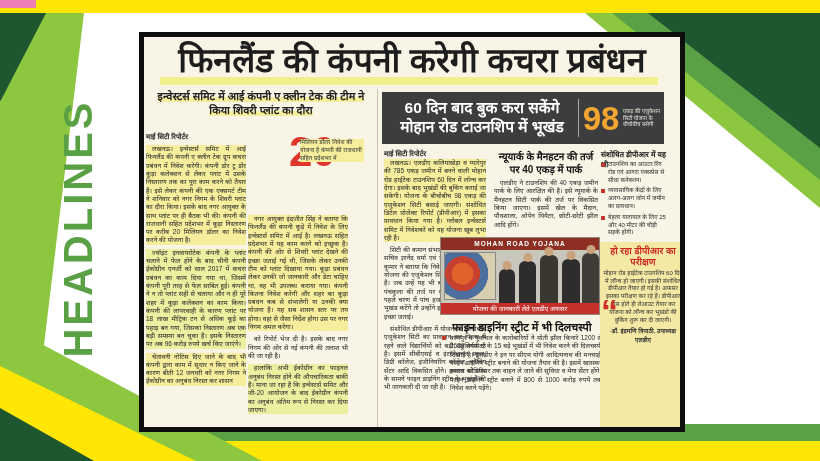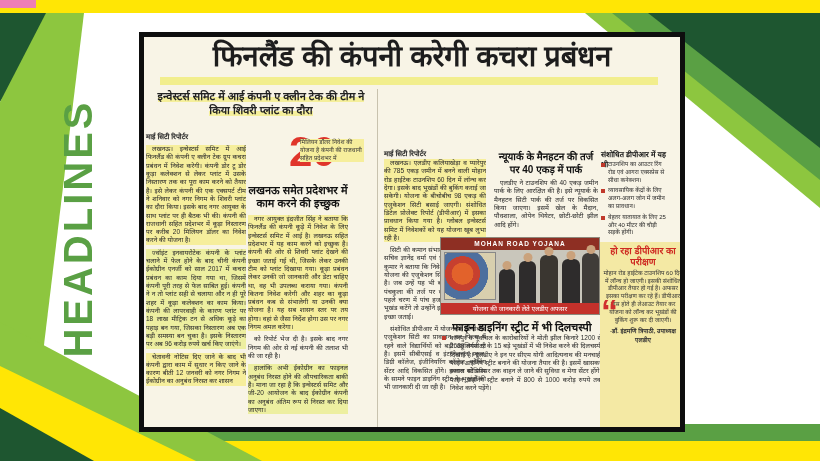--- a/index.html
+++ b/index.html
@@ -25,21 +25,21 @@
     transform:rotate(-90deg);font-size:40px;font-weight:700;letter-spacing:3px;
     color:var(--midgreen);z-index:2;}
 
   
   .clipping{position:absolute;left:139px;top:32px;width:546px;height:400px;
     background:#f8f4e6;border:5px solid #0e0e0e;z-index:5;}
   .clip-inner{position:relative;width:536px;height:390px;overflow:hidden;}
 
   .np-headline-hl{position:absolute;left:16px;top:40px;width:498px;height:8px;background:#f2ee8d;}
   .np-headline{position:absolute;left:6px;top:1px;width:524px;text-align:center;
-    font-size:29px;font-weight:800;color:#1d1d1d;line-height:1.3;z-index:2;}
+    font-size:34px;font-weight:800;color:#1d1d1d;line-height:1.3;z-index:2;}
 
   .v-divider{position:absolute;left:233px;top:52px;width:1px;height:338px;background:#c8c2ae;}
 
   
   .sub-head{position:absolute;left:4px;top:53px;width:226px;text-align:center;
     font-size:11px;font-weight:700;color:#222;line-height:1.25;}
   .marker{background:linear-gradient(transparent 58%, #f5ef9b 58%);}
   .byline{position:absolute;font-size:7px;font-weight:700;color:#222;}
   .byline-left{left:2px;top:95px;}
   .stat20{position:absolute;left:107px;top:94px;width:50px;font-size:42px;font-weight:800;
@@ -144,27 +144,32 @@
 
       <div class="stat20">20</div>
       <div class="stat20-note">मिलियन डॉलर निवेश की योजना है कंपनी की राजधानी सहित प्रदेशभर में</div>
 
       <div class="news-col lcol1">
         <p class="hl">लखनऊ। इन्वेस्टर्स समिट में आई फिनलैंड की कंपनी ए क्लीन टेक ग्रुप कचरा प्रबंधन में निवेश करेगी। कंपनी डोर टू डोर कूड़ा कलेक्शन से लेकर प्लांट में उसके निस्तारण तक का पूरा काम करने को तैयार है। इसे लेकर कंपनी की एक एक्सपर्ट टीम ने शनिवार को नगर निगम के शिवरी प्लांट का दौरा किया। इसके बाद नगर आयुक्त के साथ प्लांट पर ही बैठक भी की। कंपनी की राजधानी सहित प्रदेशभर में कूड़ा निस्तारण पर करीब 20 मिलियन डॉलर का निवेश करने की योजना है।</p>
         <p class="hlg">ज्वॉइंट इनवायरोटेक कंपनी के प्लांट चलाने में फेल होने के बाद चीनी कंपनी ईकोग्रीन एनर्जी को साल 2017 में कचरा प्रबंधन का काम दिया गया था, जिसमें कंपनी पूरी तरह से फेल साबित हुई। कंपनी ने न तो प्लांट सही से चलाया और न ही पूरे शहर में कूड़ा कलेक्शन का काम किया। कंपनी की लापरवाही के कारण प्लांट पर 18 लाख मीट्रिक टन से अधिक कूड़े का पहाड़ बन गया, जिसका निस्तारण अब एक बड़ी समस्या बन चुका है। इसके निस्तारण पर अब 96 करोड़ रुपये खर्च किए जाएंगे।</p>
         <p class="hl">चेतावनी नोटिस दिए जाने के बाद भी कंपनी द्वारा काम में सुधार न किए जाने के कारण बीती 12 जनवरी को नगर निगम ने ईकोग्रीन का अनुबंध निरस्त कर शासन</p>
       </div>
 
-      <div class="lcol2-subhead">लखनऊ समेत प्रदेशभर में काम करने की इच्छुक</div>
       <div class="news-col lcol2">
         <p class="hl">नगर आयुक्त इंद्रजीत सिंह ने बताया कि फिनलैंड की कंपनी कूड़े में निवेश के लिए इन्वेस्टर्स समिट में आई है। लखनऊ सहित प्रदेशभर में यह काम करने को इच्छुक है। कंपनी की ओर से शिवरी प्लांट देखने की इच्छा जताई गई थी, जिसके लेकर उनकी टीम को प्लांट दिखाया गया। कूड़ा प्रबंधन लेकर उनकी जो जानकारी और डेटा चाहिए था, वह भी उपलब्ध कराया गया। कंपनी कितना निवेश करेगी और शहर का कूड़ा प्रबंधन कब से संभालेगी या उनकी क्या योजना है। यह सब शासन स्तर पर तय होगा। वहां से जैसा निर्देश होगा उस पर नगर निगम अमल करेगा।</p>
         <p>को रिपोर्ट भेज दी है। इसके बाद नगर निगम की ओर से नई कंपनी की तलाश भी की जा रही है।</p>
         <p class="hlg">हालांकि अभी ईकोग्रीन का फाइनल अनुबंध निरस्त होने की औपचारिकता बाकी है। माना जा रहा है कि इन्वेस्टर्स समिट और जी-20 आयोजन के बाद ईकोग्रीन कंपनी का अनुबंध अंतिम रूप से निरस्त कर दिया जाएगा।</p>
       </div>
 
+      <div class="dark-box">
+        <div class="dark-box-title">60 दिन बाद बुक करा सकेंगे मोहान रोड टाउनशिप में भूखंड</div>
+        <div class="dark-box-divider"></div>
+        <div class="stat98">98</div>
+        <div class="stat98-note">एकड़ की एजुकेशन सिटी योजना के बीचोबीच बसेगी</div>
+      </div>
 
       <div class="byline byline-right">माई सिटी रिपोर्टर</div>
 
       <div class="news-col rcol1">
         <p class="hl">लखनऊ। एलडीए कलियाखेड़ा व प्यारेपुर की 785 एकड़ जमीन में बनने वाली मोहान रोड हाईटेक टाउनशिप 60 दिन में लॉन्च कर देगा। इसके बाद भूखंडों की बुकिंग कराई जा सकेगी। योजना के बीचोबीच 98 एकड़ की एजुकेशन सिटी बसाई जाएगी। संशोधित डिटेल प्रोजेक्ट रिपोर्ट (डीपीआर) में इसका प्रावधान किया गया है। ग्लोबल इन्वेस्टर्स समिट में निवेशकों को यह योजना खूब लुभा रही है।</p>
         <p>सिटी की कमान संभालने वाले अपर मुख्य सचिव ज्ञानेंद्र वर्मा एवं प्रमुख सचिव मनोज कुमार ने बताया कि निवेशकों को मोहान रोड योजना की एजुकेशन सिटी बहुत पसंद आई है। जब उन्हें यह भी बताया गया कि इसे पंचकुला की तर्ज पर बसाया जाएगा और पहले चरण में पांच हजार परिवारों के लिए भूखंड कटेंगे तो उन्होंने इसमें निवेश करने की इच्छा जताई।</p>
         <p>संशोधित डीपीआर में योजना के बीचोबीच एजुकेशन सिटी का प्रावधान कर फिल्म में रहने वाले विद्यार्थियों को बड़ी सहूलियत दी है। इसमें सीबीएसई व इंटरनेशनल स्कूल, डिग्री कॉलेज, इंजीनियरिंग कॉलेज, कोचिंग सेंटर आदि विकसित होंगे। इकाना स्टेडियम के सामने फाइन डाइनिंग स्ट्रीट के भूखंडों की भी जानकारी दी जा रही है।</p>
       </div>
 
       <div class="rcol2-subhead">न्यूयार्क के मैनहटन की तर्ज पर 40 एकड़ में पार्क</div>

